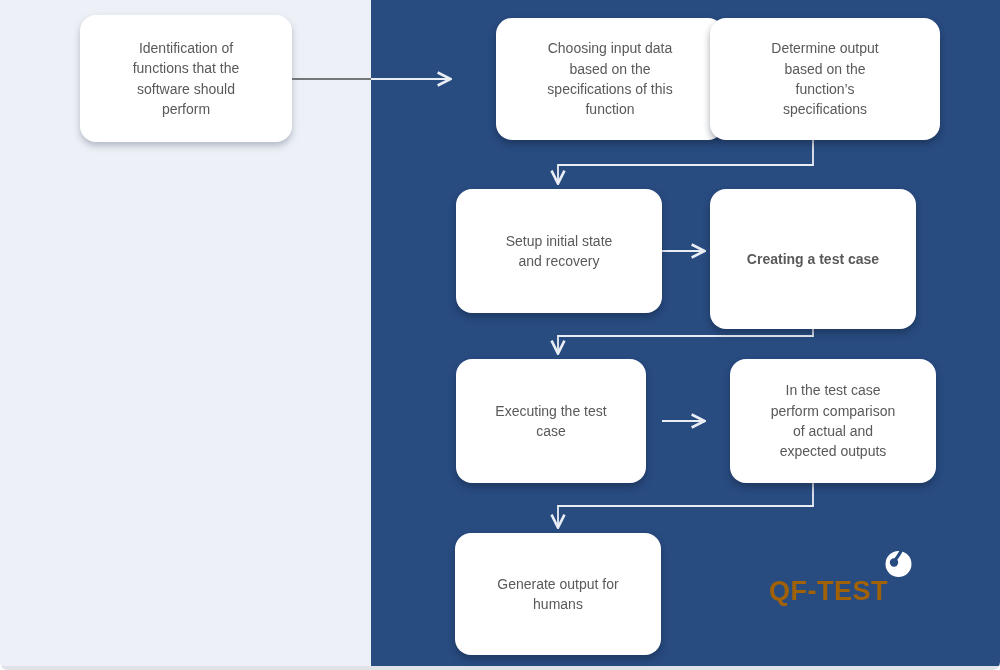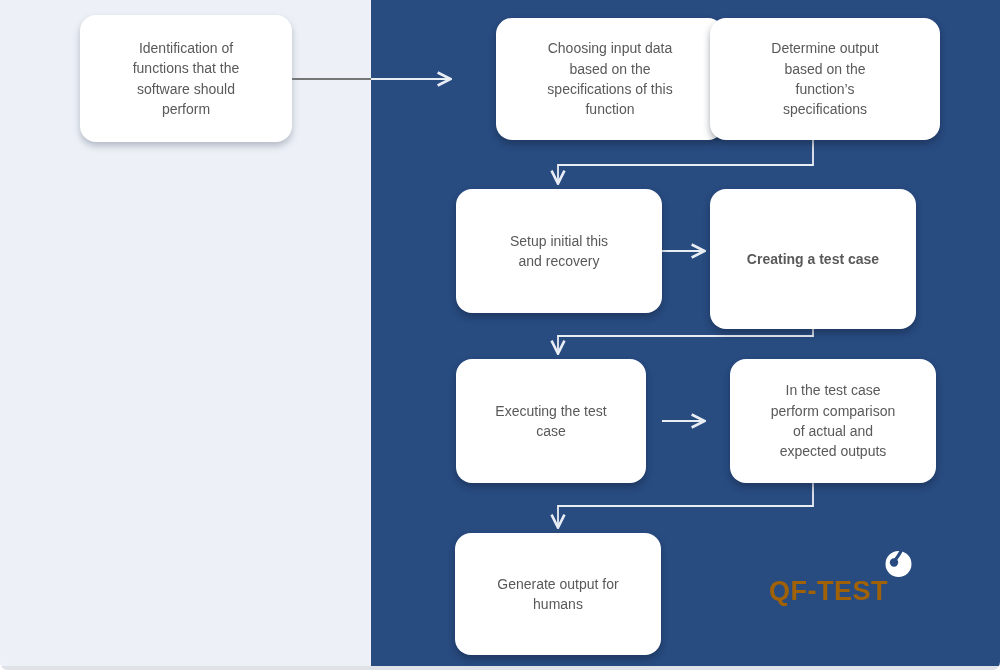--- a/index.html
+++ b/index.html
@@ -81,21 +81,21 @@
   <div class="node" id="node-choosing">Choosing input data
 based on the
 specifications of this
 function</div>
 
   <div class="node" id="node-determine">Determine output
 based on the
 function’s
 specifications</div>
 
-  <div class="node" id="node-setup">Setup initial this
+  <div class="node" id="node-setup">Setup initial state
 and recovery</div>
 
   <div class="node" id="node-creating">Creating a test case</div>
 
   <div class="node" id="node-executing">Executing the test
 case</div>
 
   <div class="node" id="node-comparison">In the test case
 perform comparison
 of actual and

